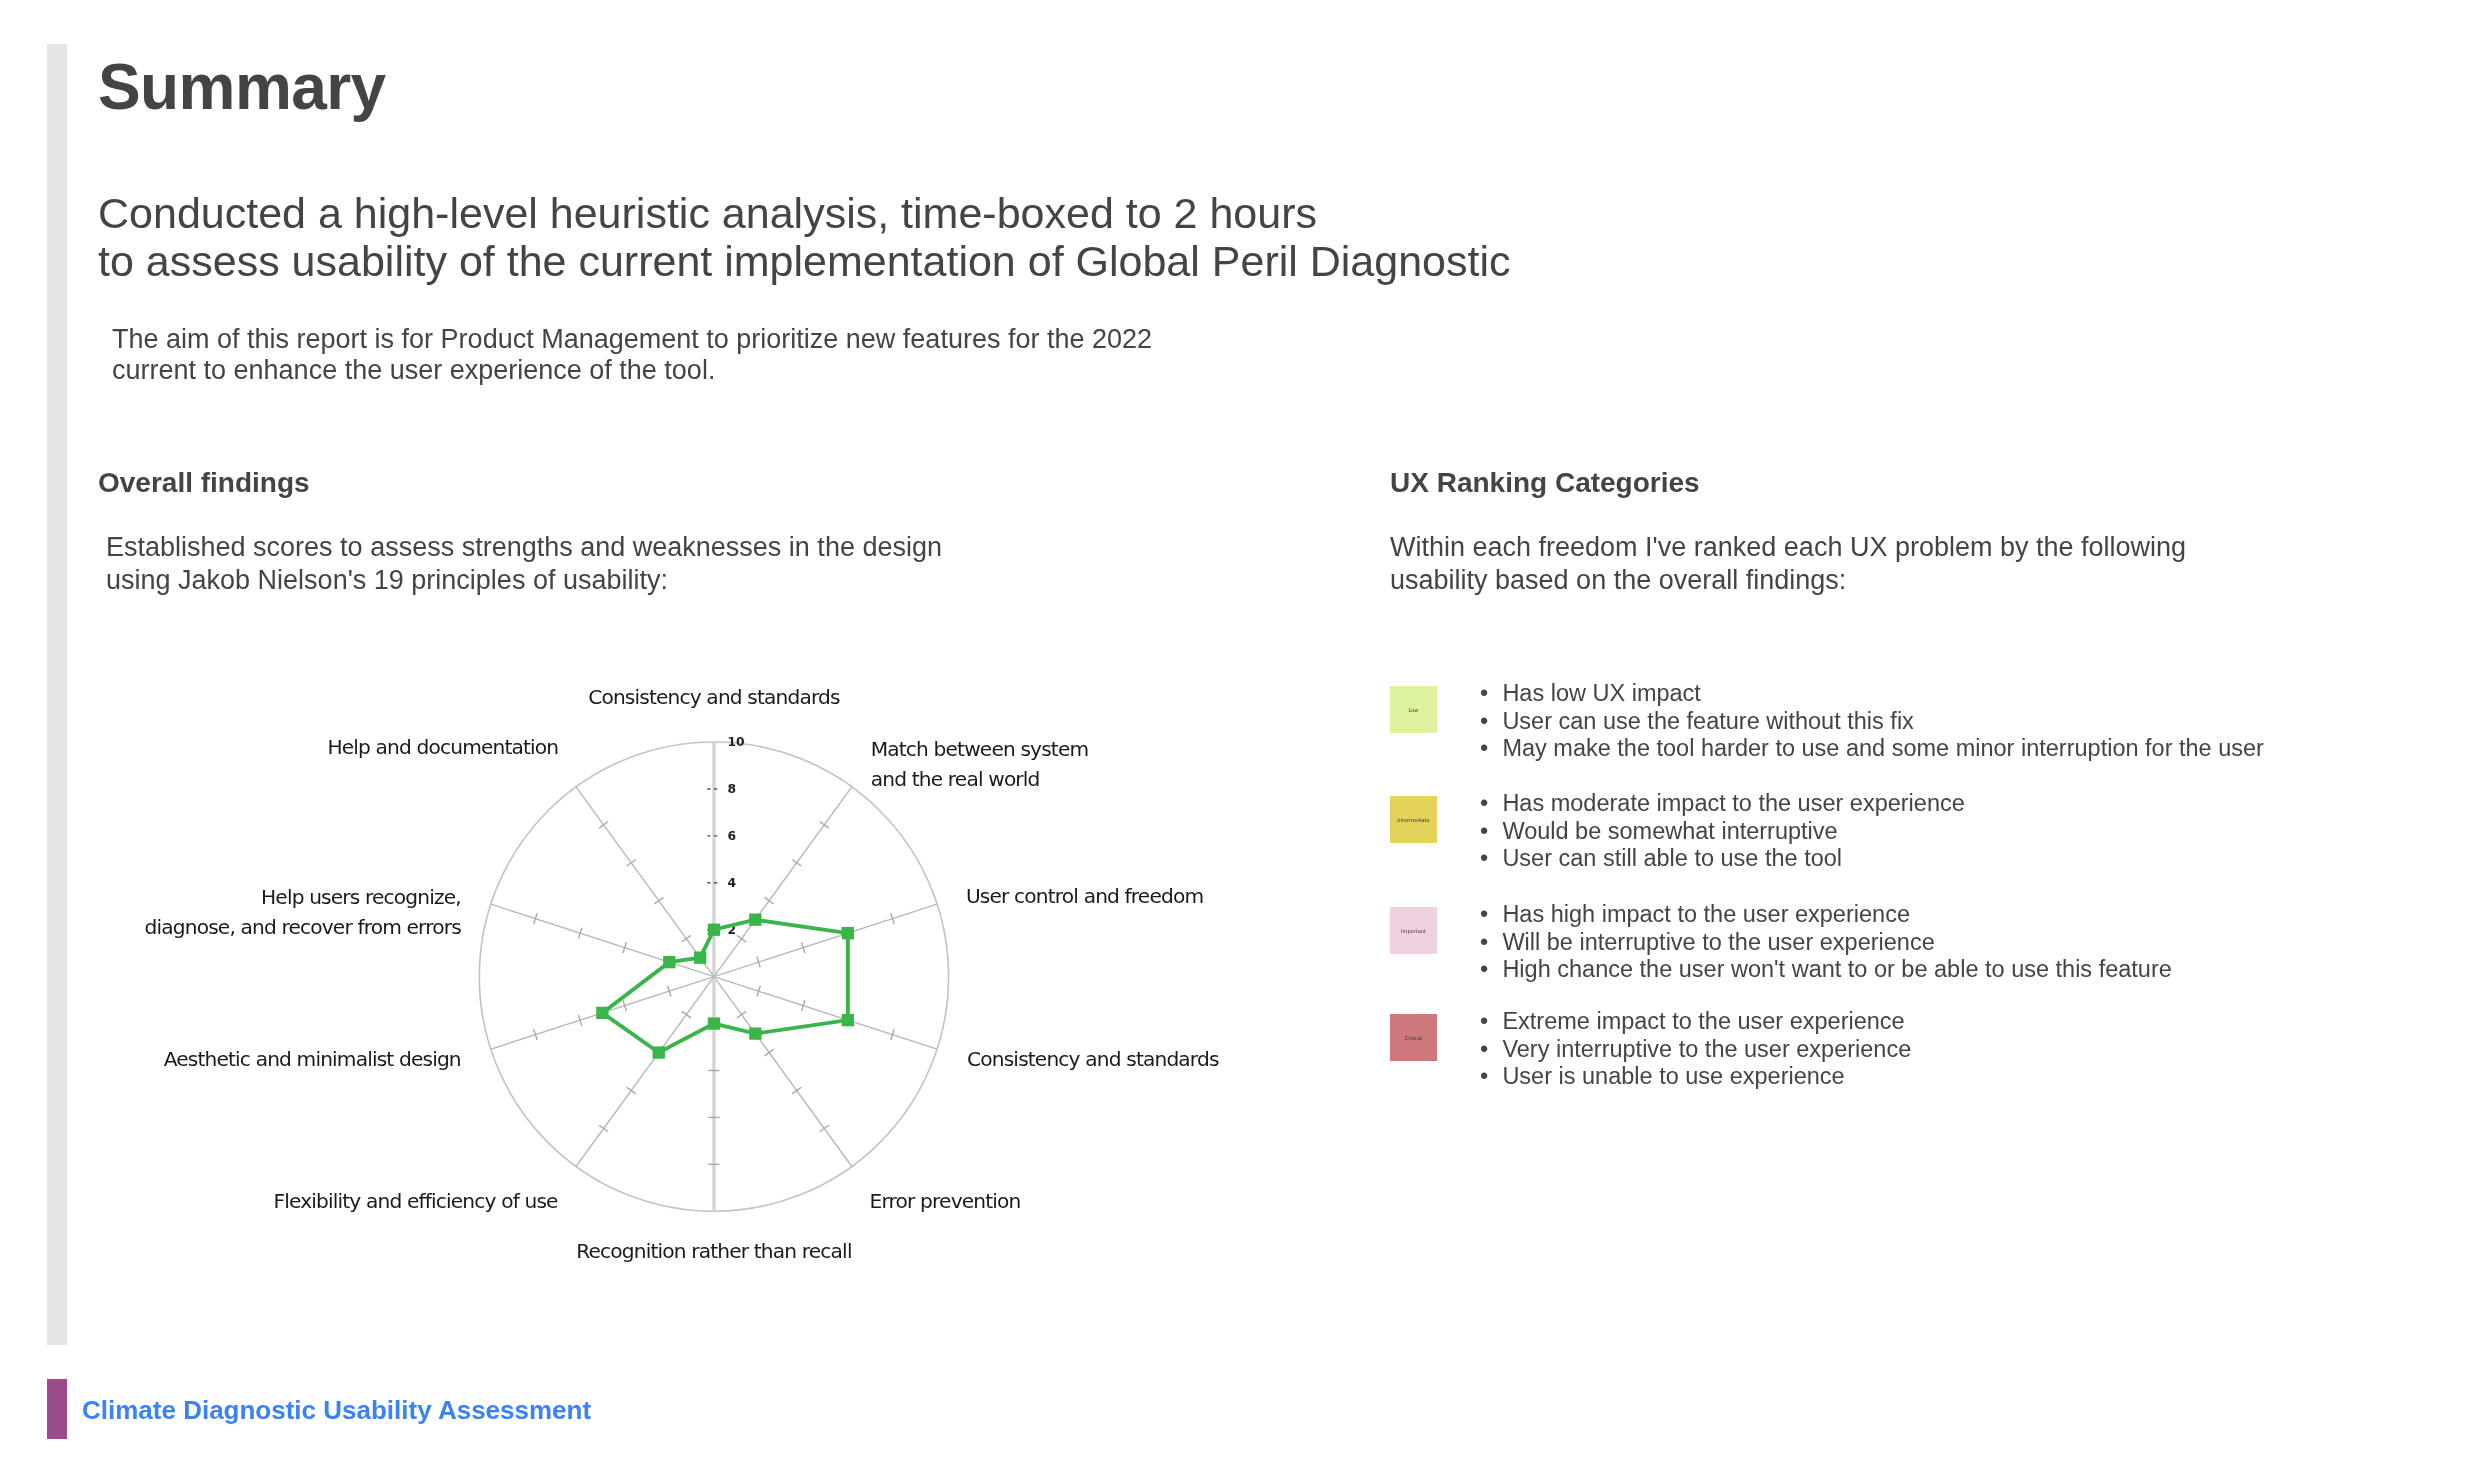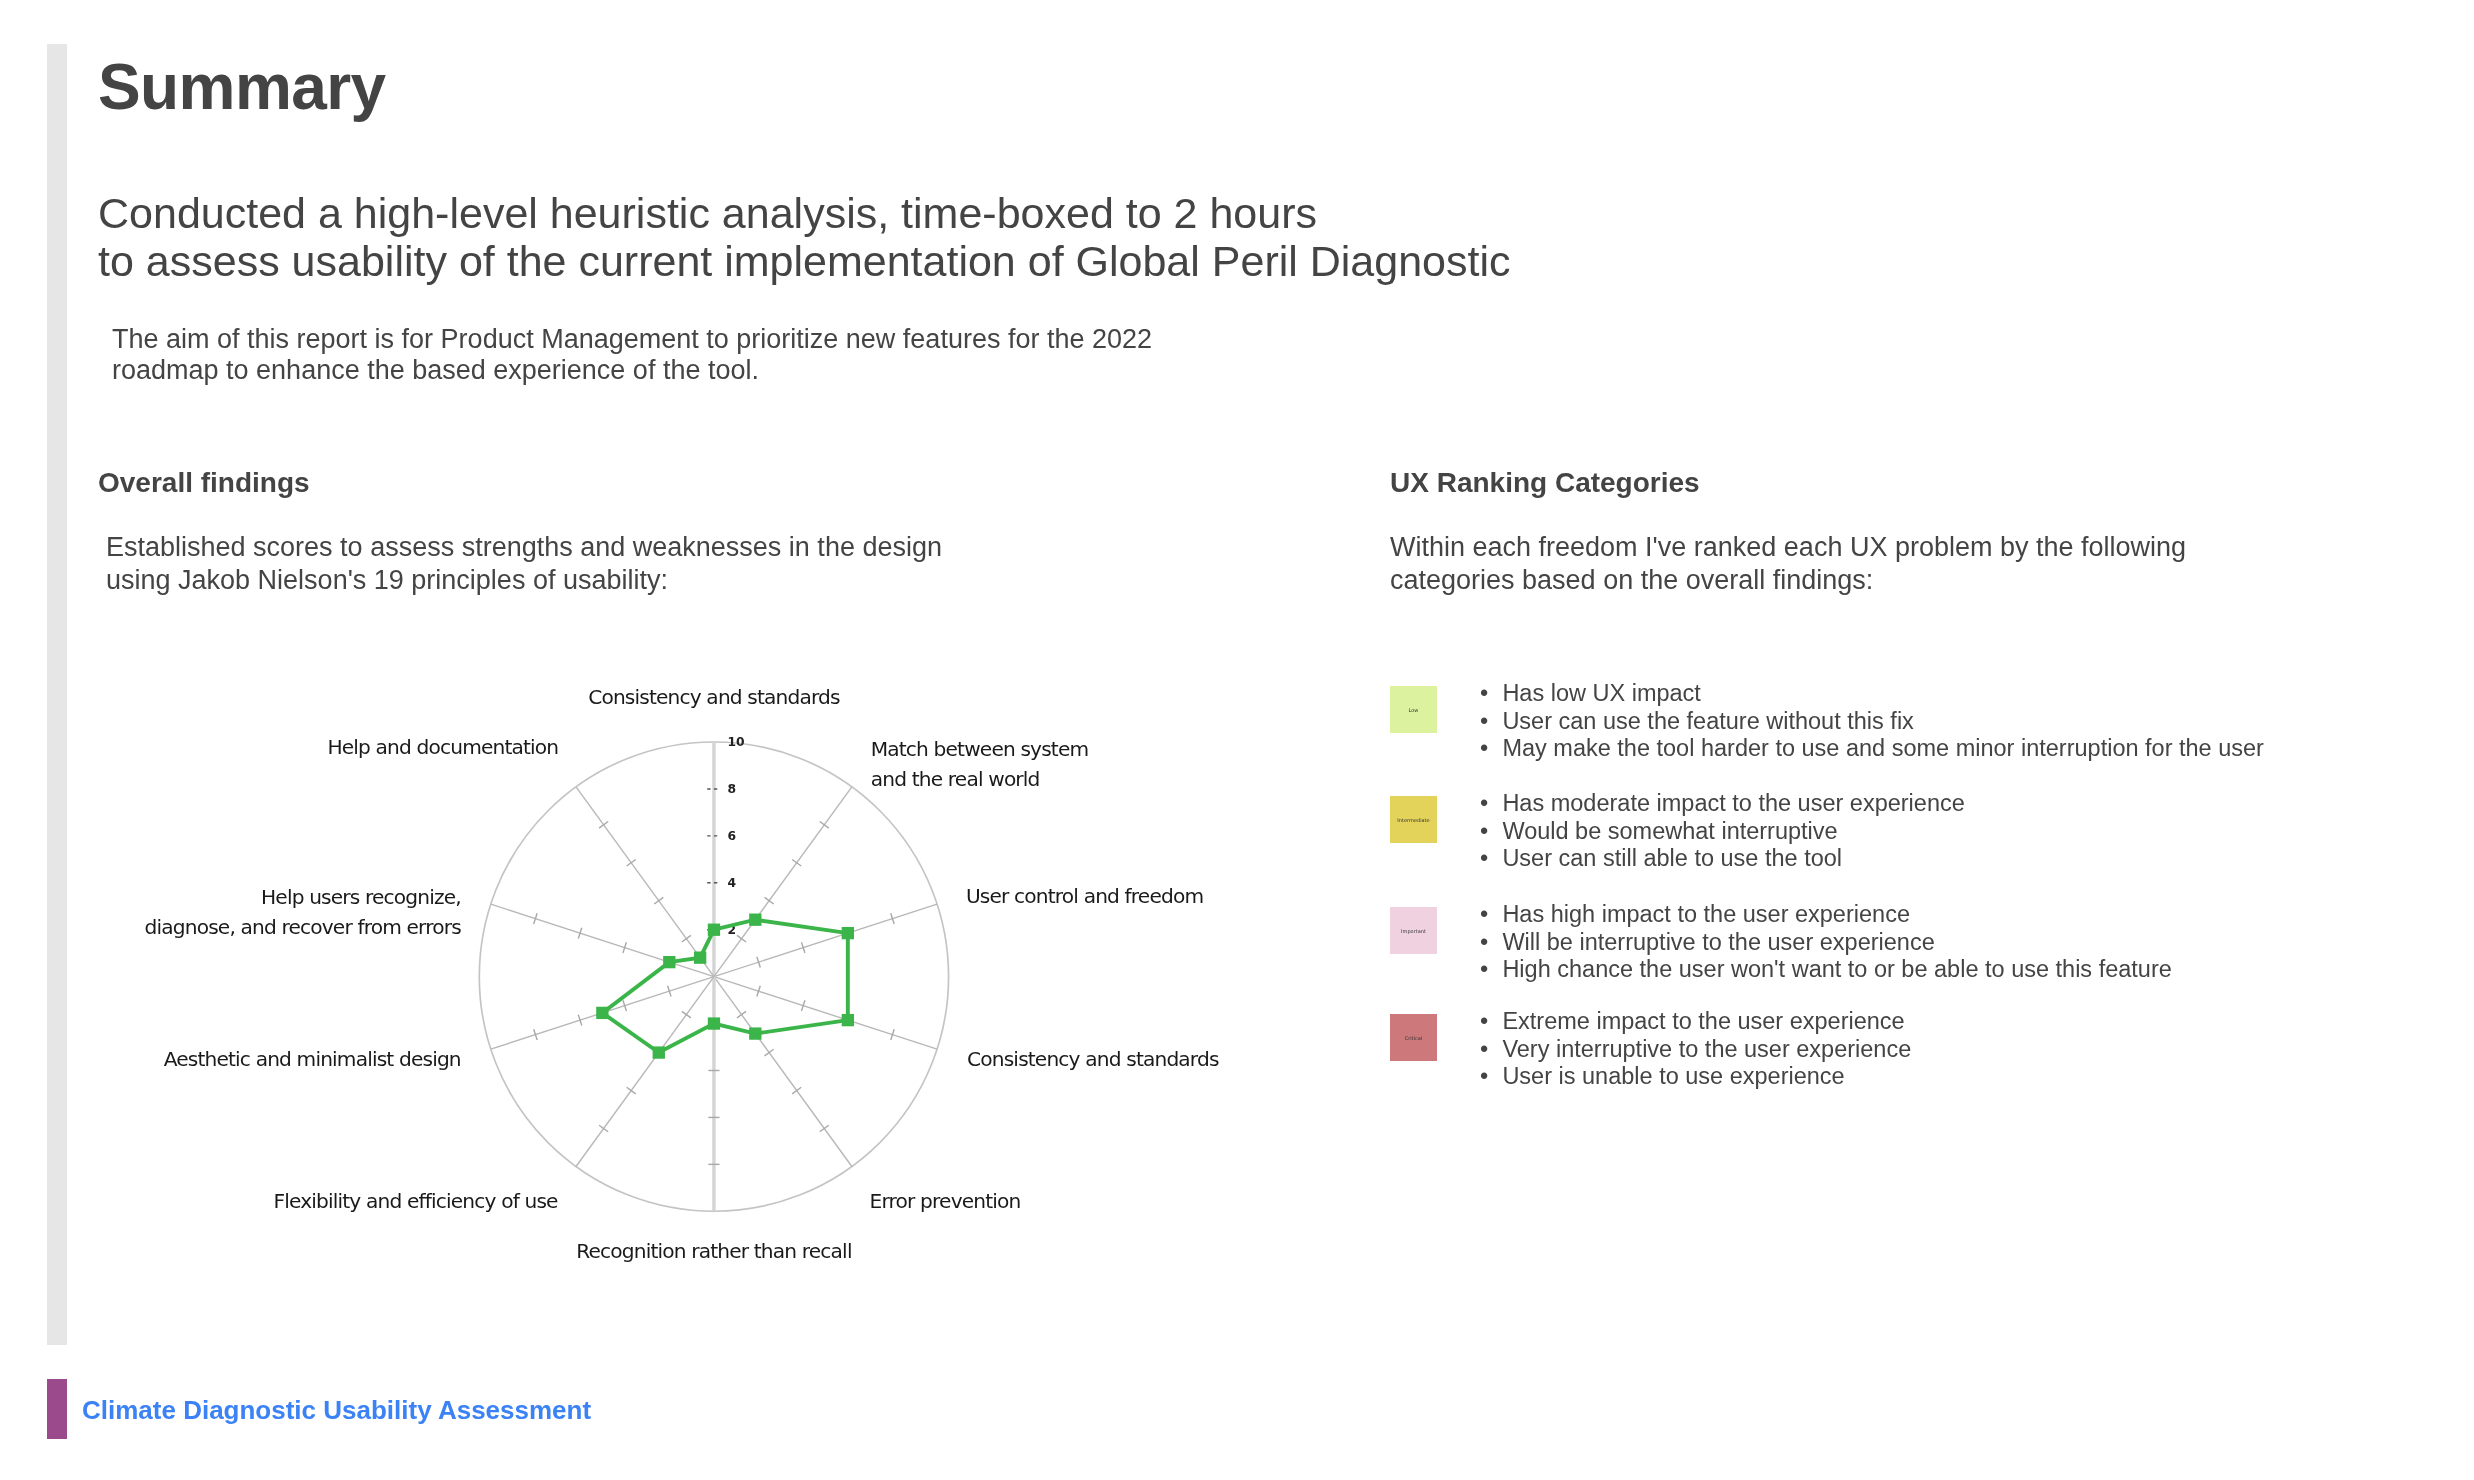--- a/index.html
+++ b/index.html
@@ -39,33 +39,33 @@
 
 <div class="abs title">Summary</div>
 
 <div class="abs subtitle">
   <div>Conducted a high-level heuristic analysis, time-boxed to 2 hours</div>
   <div>to assess usability of the current implementation of Global Peril Diagnostic</div>
 </div>
 
 <div class="abs intro">
   <div>The aim of this report is for Product Management to prioritize new features for the 2022</div>
-  <div>roadmap to enhance the based experience of the tool.</div>
+  <div>current to enhance the user experience of the tool.</div>
 </div>
 
 <div class="abs sec-head findings-head">Overall findings</div>
 <div class="abs sec-text findings-text">
   <div>Established scores to assess strengths and weaknesses in the design</div>
   <div>using Jakob Nielson's 19 principles of usability:</div>
 </div>
 
 <div class="abs sec-head ranking-head">UX Ranking Categories</div>
 <div class="abs sec-text ranking-text">
   <div>Within each freedom I've ranked each UX problem by the following</div>
-  <div>categories based on the overall findings:</div>
+  <div>usability based on the overall findings:</div>
 </div>
 
 <div class="cat" style="top:686px;">
   <div class="swatch" style="background: rgb(221, 242, 159);">
     <span>Low</span>
   </div>
   <ul class="bullets">
     <li><span class="dot">•</span><span>Has low UX impact</span></li>
     <li><span class="dot">•</span><span>User can use the feature without this fix</span></li>
     <li><span class="dot">•</span><span>May make the tool harder to use and  some minor interruption for the user</span></li>

